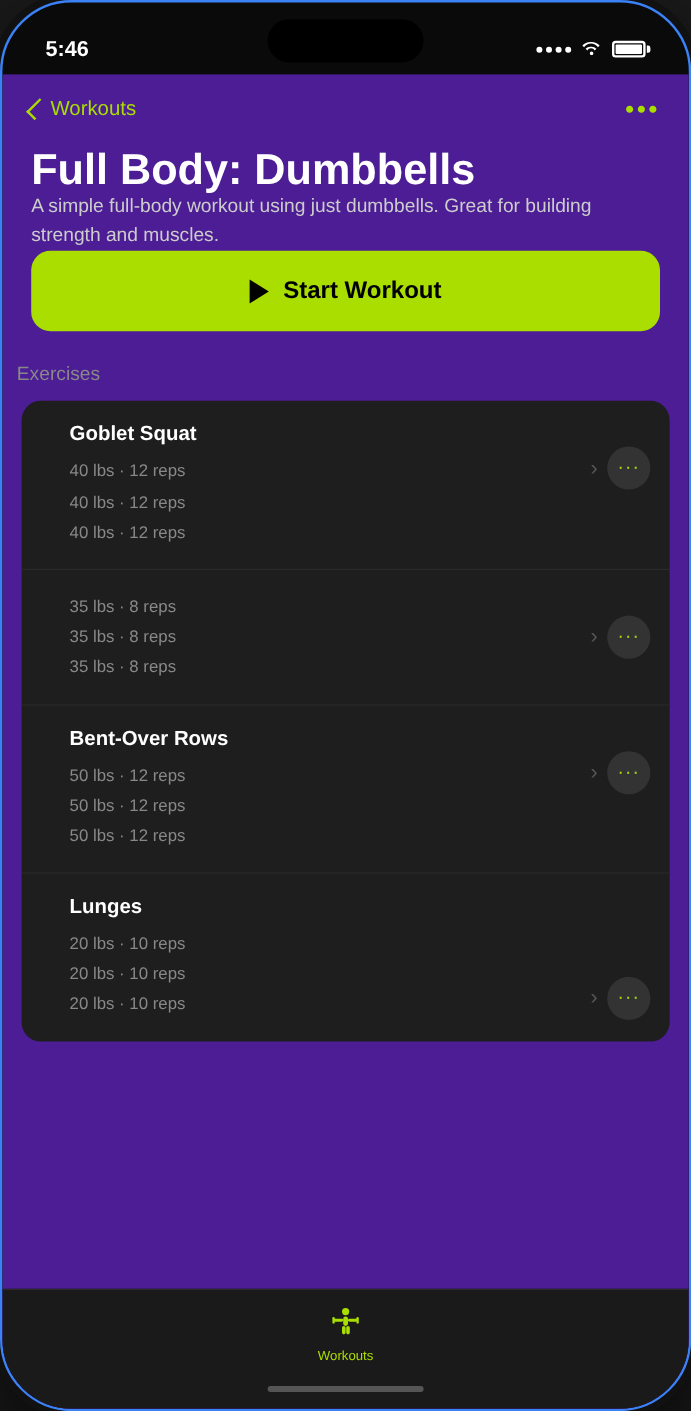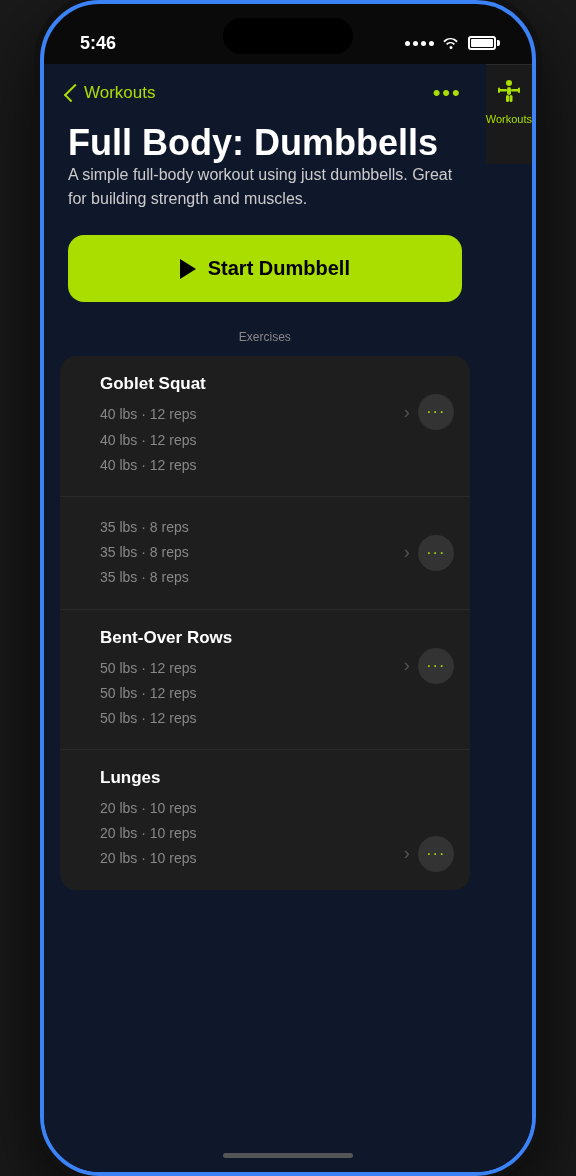--- a/index.html
+++ b/index.html
@@ -5,27 +5,27 @@
     * { margin: 0; padding: 0; box-sizing: border-box; }
     body {
       background: #1a1a1a;
       display: flex;
       justify-content: center;
       align-items: center;
       min-height: 100vh;
       font-family: -apple-system, BlinkMacSystemFont, 'Helvetica Neue', sans-serif;
     }
     .phone-shell {
-      width: 496px;
+      width: 576px;
       height: 1176px;
       background: #0a0a0a;
       border-radius: 60px;
       position: relative;
       overflow: hidden;
-      border: 4px solid #3b82f6;
+      border: 2px solid #3b82f6;
       box-shadow: 0 0 0 6px #111, 0 30px 80px rgba(0,0,0,0.8);
     }
     
     .status-bar {
       display: flex;
       justify-content: space-between;
       align-items: center;
       padding: 18px 36px 0;
       height: 60px;
     }
@@ -44,25 +44,25 @@
       top: 14px;
       left: 50%;
       transform: translateX(-50%);
       width: 130px;
       height: 36px;
       background: #000;
       border-radius: 20px;
     }
     
     .screen {
-      background: #0f172a;
+      background: #4c1d95;
       height: calc(100% - 60px);
       overflow: hidden;
       display: flex;
-      flex-direction: row;
+      flex-direction: column;
     }
     .content-area {
       flex: 1;
       overflow-y: auto;
       padding: 0 0 0 0;
       scrollbar-width: none;
     }
     .content-area::-webkit-scrollbar { display: none; }
 
     
@@ -102,21 +102,20 @@
     .hero-title {
       color: #fff;
       font-size: 36px;
       font-weight: 800;
       line-height: 1.15;
     }
     .hero-desc {
       color: #ccc;
       font-size: 16px;
       line-height: 1.5;
-      margin-bottom: 24px;
     }
     .start-btn {
       width: 100%;
       background: #aadd00;
       border: none;
       border-radius: 16px;
       padding: 22px;
       display: flex;
       align-items: center;
       justify-content: center;
@@ -130,23 +129,22 @@
       width: 0;
       height: 0;
       border-top: 10px solid transparent;
       border-bottom: 10px solid transparent;
       border-left: 16px solid #000;
     }
 
     
     .exercises-label {
       color: #888;
-      font-size: 12px;
-      padding: 8px 24px 12px;
-      text-align: center;
+      font-size: 16px;
+      padding: 8px 12px 12px;
     }
     .exercises-list {
       background: #1e1e1e;
       border-radius: 16px;
       margin: 0 16px;
       overflow: hidden;
     }
     .exercise-item {
       padding: 18px 16px;
       border-bottom: 1px solid #2a2a2a;
@@ -320,21 +318,21 @@
           <span>Workouts</span>
         </div>
         <div class="more-btn">•••</div>
       </div>
 
       <div class="hero">
         <h1 class="hero-title">Full Body: Dumbbells</h1>
         <p class="hero-desc">A simple full-body workout using just dumbbells. Great for building strength and muscles.</p>
         <button class="start-btn">
           <div class="play-icon"></div>
-          <span>Start Dumbbell</span>
+          <span>Start Workout</span>
         </button>
       </div>
 
       <div class="exercises-label">Exercises</div>
 
       <div class="exercises-list">
 
         <div class="exercise-item">
           <div class="exercise-content">
             <div class="exercise-name">Goblet Squat</div>

